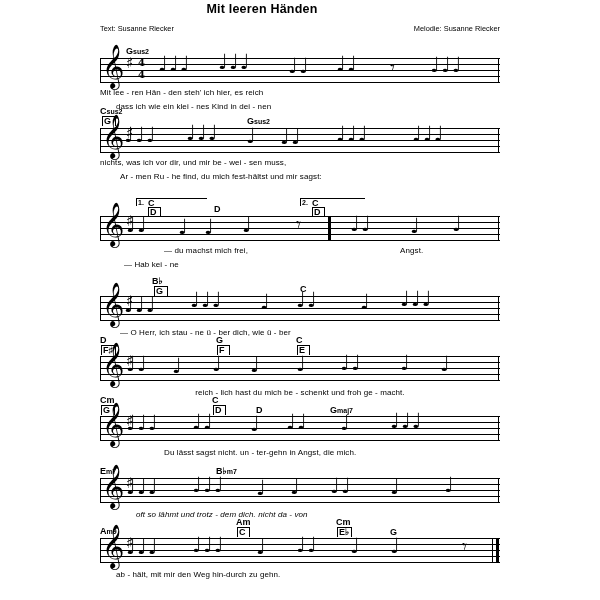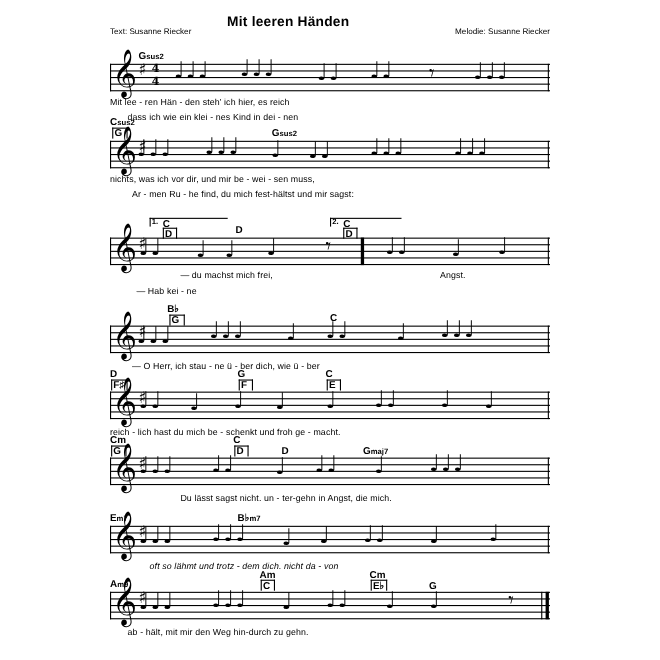--- a/index.html
+++ b/index.html
@@ -22,21 +22,20 @@
   }
   .title {
     position: absolute;
     top: 2px;
     left: 0;
     width: 524px;
     text-align: center;
     font-size: 12.5px;
     font-weight: bold;
     letter-spacing: 0.2px;
-    margin-top: 11px;
   }
   .credit-left {
     position: absolute;
     top: 24px;
     left: 100px;
     font-size: 7.4px;
   }
   .credit-right {
     position: absolute;
     top: 24px;
@@ -328,21 +327,21 @@
 
     <div class="beamgroup" style="left:26px; top:-2px;">♩♩</div>
     <div class="note" style="left:72px; top:0px;">♩</div>
     <div class="note" style="left:112px; top:-2px;">♩</div>
     <div class="note" style="left:150px; top:-1px;">♩</div>
     <div class="note" style="left:196px; top:-2px;">♩</div>
     <div class="beamgroup" style="left:240px; top:-3px;">♩♩</div>
     <div class="note" style="left:300px; top:-3px;">♩</div>
     <div class="note" style="left:340px; top:-2px;">♩</div>
 
-    <div class="lyrics" style="top:32px;">reich - lich hast   du  mich       be - schenkt und froh ge - macht.</div>
+    <div class="lyrics" style="top:32px;text-align:center;">reich - lich hast   du  mich       be - schenkt und froh ge - macht.</div>
   </div>
 
   <div class="system" style="top:416px;">
     <div class="staff">
       <div class="line l0"></div>
         <div class="line l1"></div>
         <div class="line l2"></div>
         <div class="line l3"></div>
         <div class="line l4"></div>
       <div class="barline" style="left:0px;"></div>

